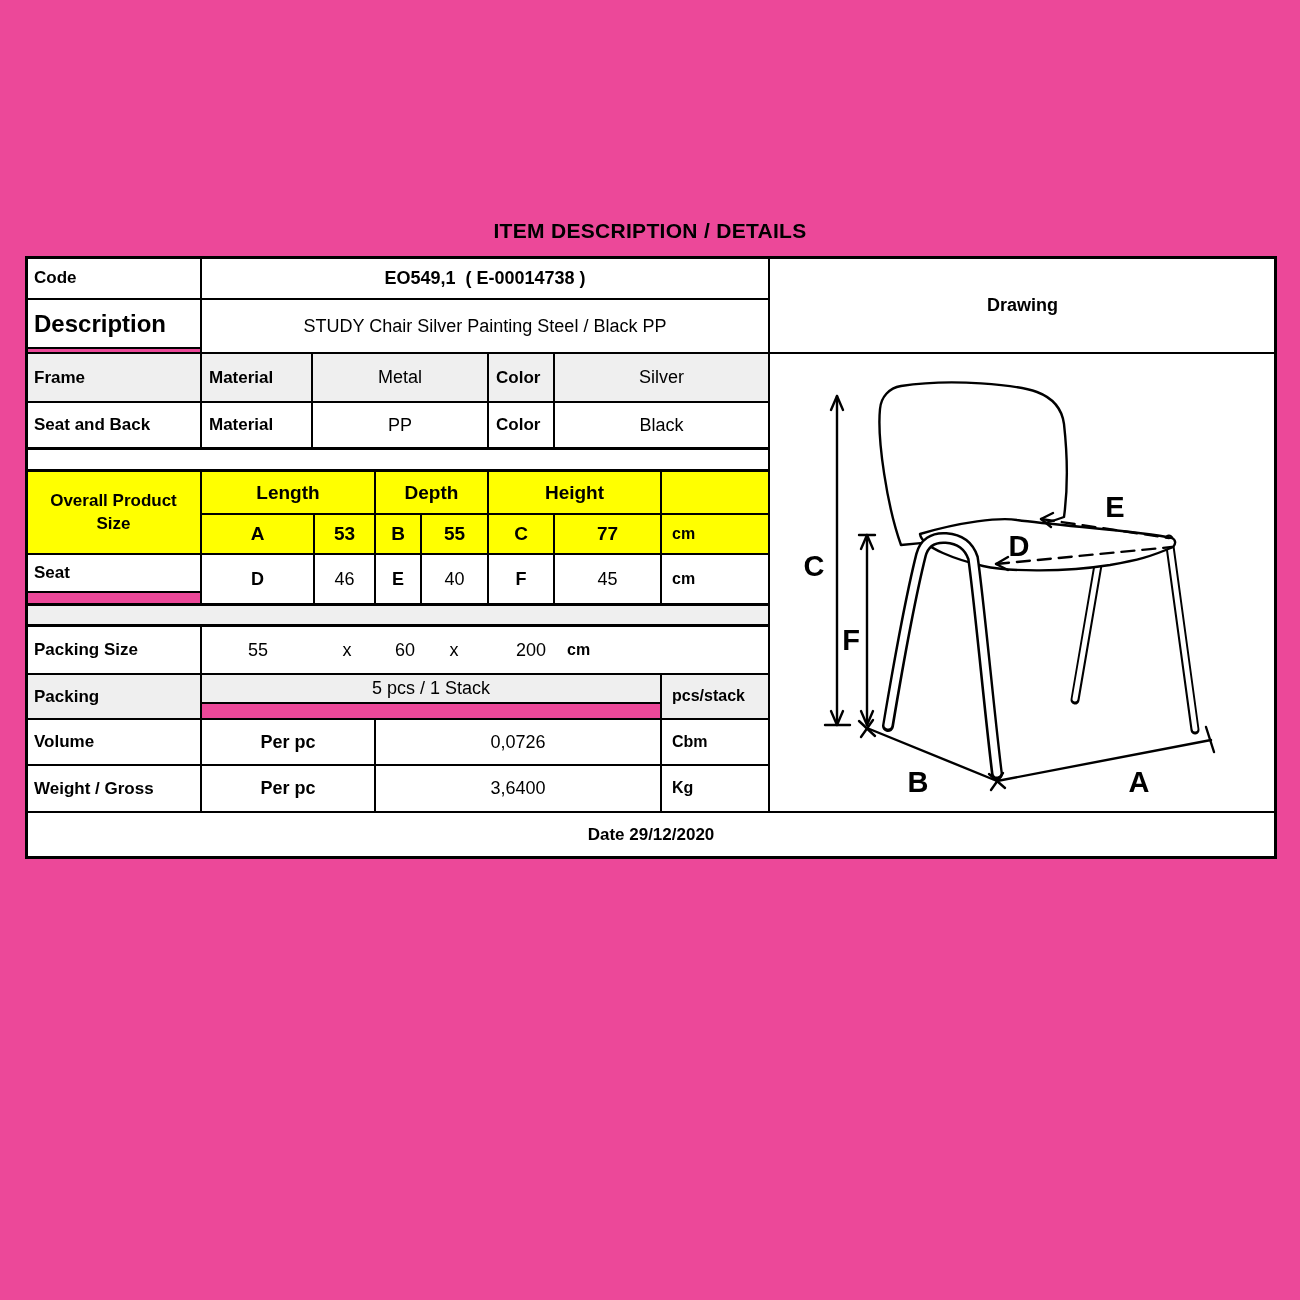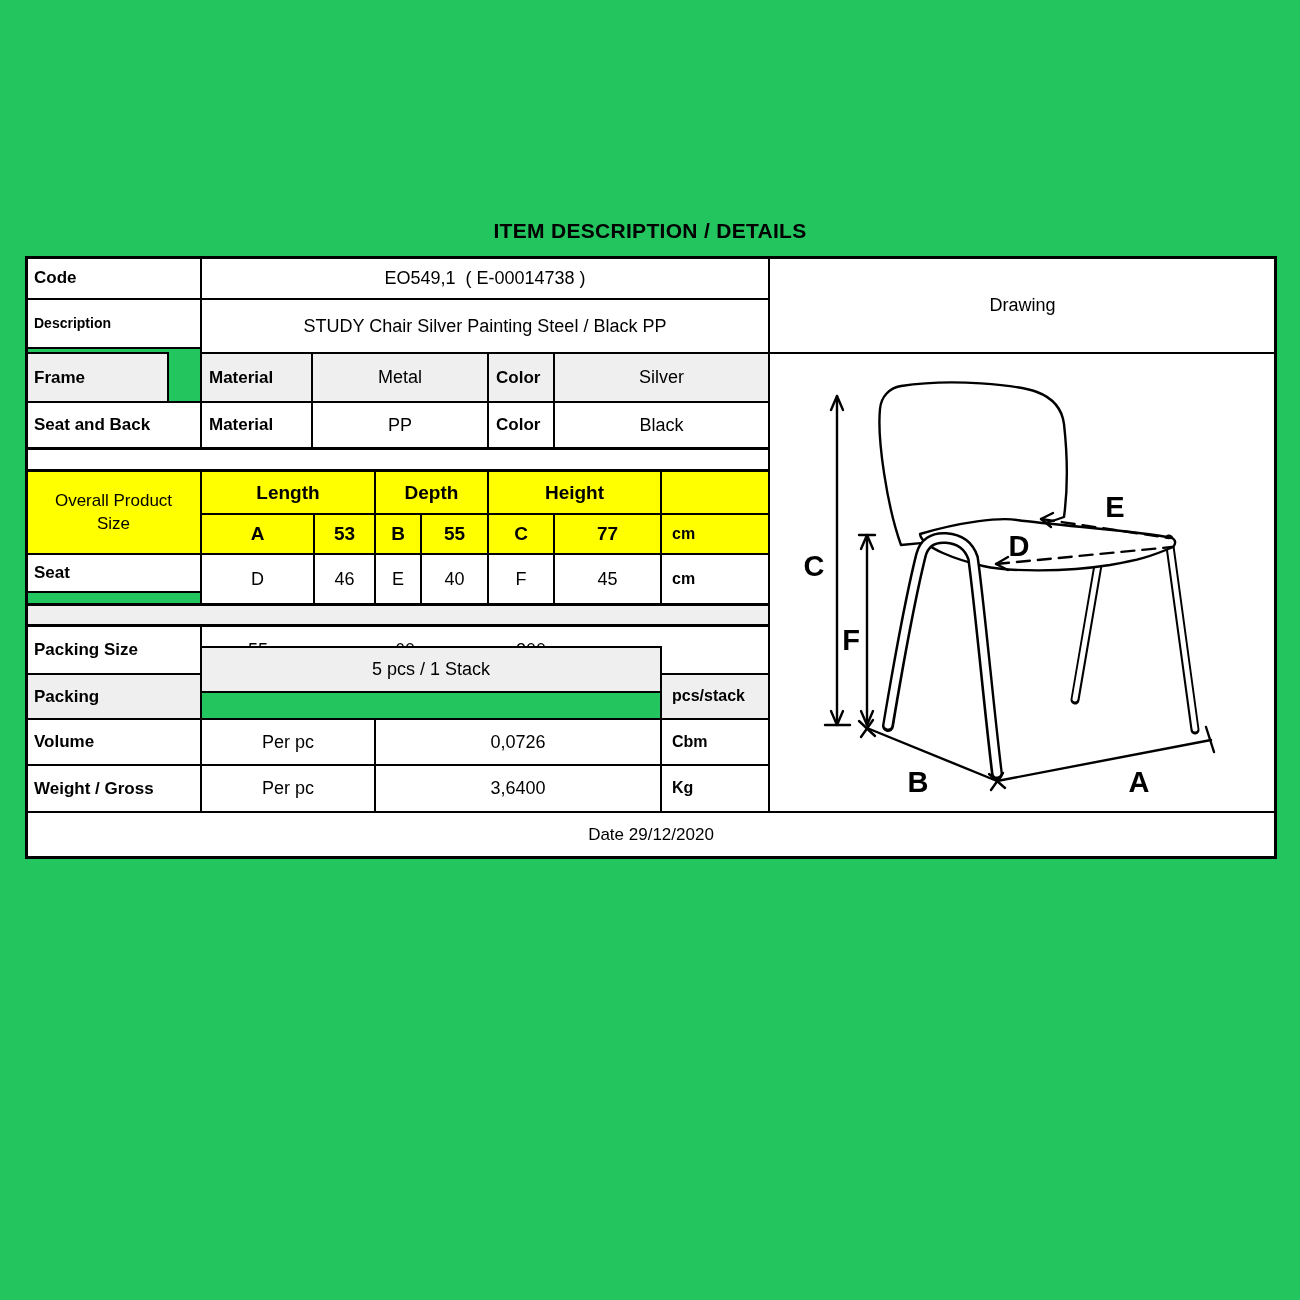--- a/index.html
+++ b/index.html
@@ -1,24 +1,24 @@
 <!DOCTYPE html>
 <html><head>
 <meta charset="utf-8">
 <style>
   html,body{margin:0;padding:0;background:#fff;}
   body{width:1300px;height:1300px;font-family:"Liberation Sans",sans-serif;color:#000;}
-  .sheet{position:relative;width:1300px;height:1300px;background:#22c55e;overflow:hidden;}
+  .sheet{position:relative;width:1300px;height:1300px;background:#ec4899;overflow:hidden;}
   .title{position:absolute;left:0;top:219px;width:1300px;text-align:center;
          font-weight:bold;font-size:21px;letter-spacing:.3px;}
   .c{position:absolute;box-sizing:border-box;border:2px solid #000;background:#fff;
      display:flex;align-items:center;justify-content:center;
      font-size:18px;line-height:1.15;white-space:pre;}
   .lbl{justify-content:flex-start;padding-left:7px;font-weight:bold;font-size:17px;}
-  .b{font-weight:normal;}
+  .b{font-weight:bold;}
   .unit{font-size:16px;font-weight:bold;justify-content:flex-start;padding-left:10px;}
   .gray{background:#EFEFEF;}
   .yel{background:#FFFF00;}
   .yhdr{font-weight:bold;font-size:19px;}
   .sep{border-top-width:3px;border-bottom-width:3px;}
   .wrap{white-space:normal;text-align:center;line-height:1.35;padding:0 20px;}
   .frame{position:absolute;box-sizing:border-box;border:3px solid #000;background:transparent;pointer-events:none;}
   .ps{position:absolute;top:0;height:100%;display:flex;align-items:center;}
   .psc{transform:translateX(-50%);}
   svg text{font-family:"Liberation Sans",sans-serif;font-weight:bold;}
@@ -26,26 +26,26 @@
 </head>
 <body>
 
 <div class="sheet">
 
   <div class="title">ITEM DESCRIPTION / DETAILS</div>
 
   <div class="c lbl" style="left:25px;top:256px;width:177px;height:44px">Code</div>
   <div class="c b" style="left:200px;top:256px;width:570px;height:44px">EO549,1  ( E-00014738 )</div>
 
-  <div class="c lbl" style="left:25px;top:298px;width:177px;height:51px;font-size:14px">Description</div>
+  <div class="c lbl" style="left:25px;top:298px;width:177px;height:51px;font-size:24px">Description</div>
   <div class="c" style="left:200px;top:298px;width:570px;height:56px">STUDY Chair Silver Painting Steel / Black PP</div>
 
   <div class="c b" style="left:768px;top:256px;width:509px;height:98px">Drawing</div>
 
-  <div class="c lbl gray" style="left:25px;top:352px;width:144px;height:51px">Frame</div>
+  <div class="c lbl gray" style="left:25px;top:352px;width:177px;height:51px">Frame</div>
   <div class="c lbl gray" style="left:200px;top:352px;width:113px;height:51px">Material</div>
   <div class="c gray" style="left:311px;top:352px;width:178px;height:51px">Metal</div>
   <div class="c lbl gray" style="left:487px;top:352px;width:68px;height:51px">Color</div>
   <div class="c lbl" style="left:25px;top:401px;width:177px;height:48px">Seat and Back</div>
 
   <div class="c gray" style="left:553px;top:352px;width:217px;height:51px">Silver</div>
   <div class="c lbl" style="left:200px;top:401px;width:113px;height:48px">Material</div>
   <div class="c" style="left:311px;top:401px;width:178px;height:48px">PP</div>
   <div class="c lbl" style="left:487px;top:401px;width:68px;height:48px">Color</div>
   <div class="c" style="left:553px;top:401px;width:217px;height:48px">Black</div>
@@ -81,21 +81,21 @@
   <div class="c" style="left:200px;top:625px;width:570px;height:50px">
     <span class="ps psc" style="left:56px">55</span>
     <span class="ps psc" style="left:145px">x</span>
     <span class="ps psc" style="left:203px">60</span>
     <span class="ps psc" style="left:252px">x</span>
     <span class="ps psc" style="left:329px">200</span>
     <span class="ps b" style="left:365px;font-size:16px">cm</span>
   </div>
 
   <div class="c lbl gray" style="left:25px;top:673px;width:177px;height:47px">Packing</div>
-  <div class="c gray" style="left:200px;top:646px;width:462px;height:47px">5 pcs / 1 Stack</div>
+  <div class="c gray" style="left:200px;top:673px;width:462px;height:31px">5 pcs / 1 Stack</div>
   <div class="c unit gray" style="left:660px;top:673px;width:110px;height:47px;">pcs/stack</div>
 
   <div class="c lbl" style="left:25px;top:718px;width:177px;height:48px">Volume</div>
   <div class="c b" style="left:200px;top:718px;width:176px;height:48px">Per pc</div>
   <div class="c" style="left:374px;top:718px;width:288px;height:48px">0,0726</div>
   <div class="c unit" style="left:660px;top:718px;width:110px;height:48px">Cbm</div>
 
   <div class="c lbl" style="left:25px;top:764px;width:177px;height:49px">Weight / Gross</div>
   <div class="c b" style="left:200px;top:764px;width:176px;height:49px">Per pc</div>
   <div class="c" style="left:374px;top:764px;width:288px;height:49px">3,6400</div>

